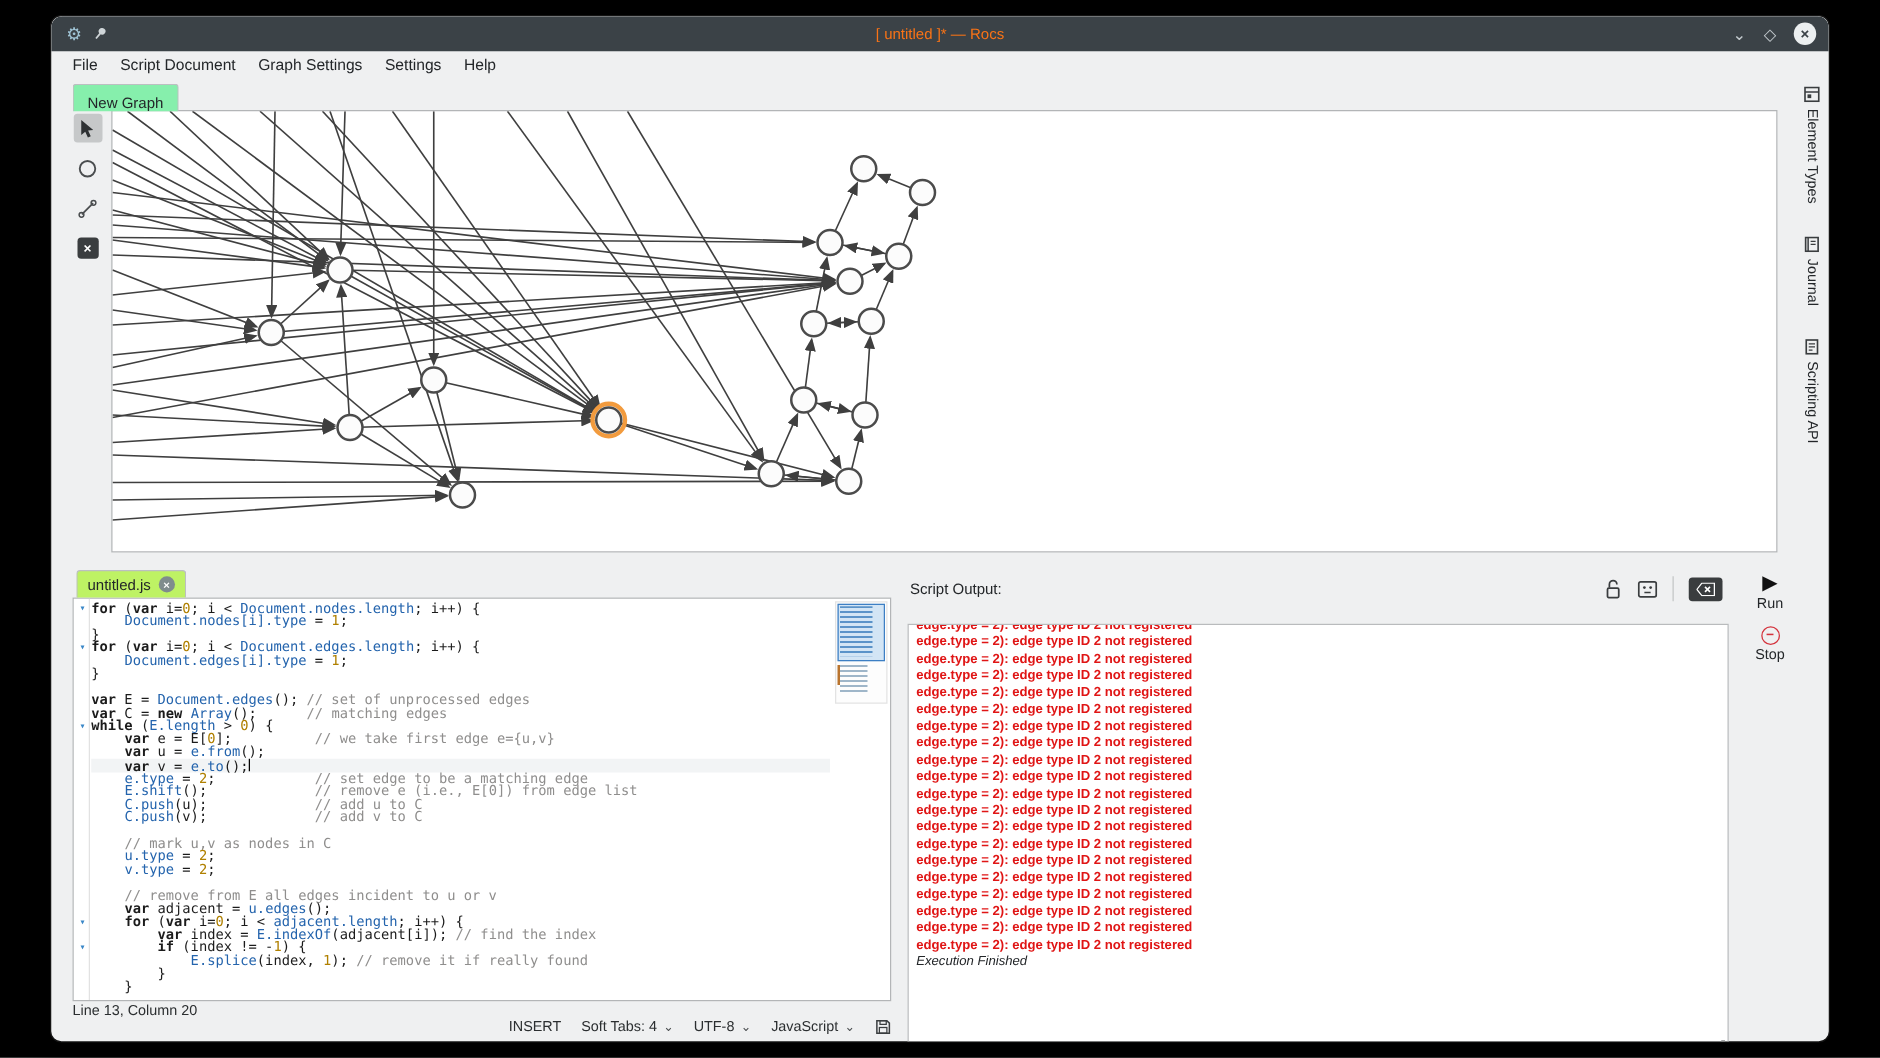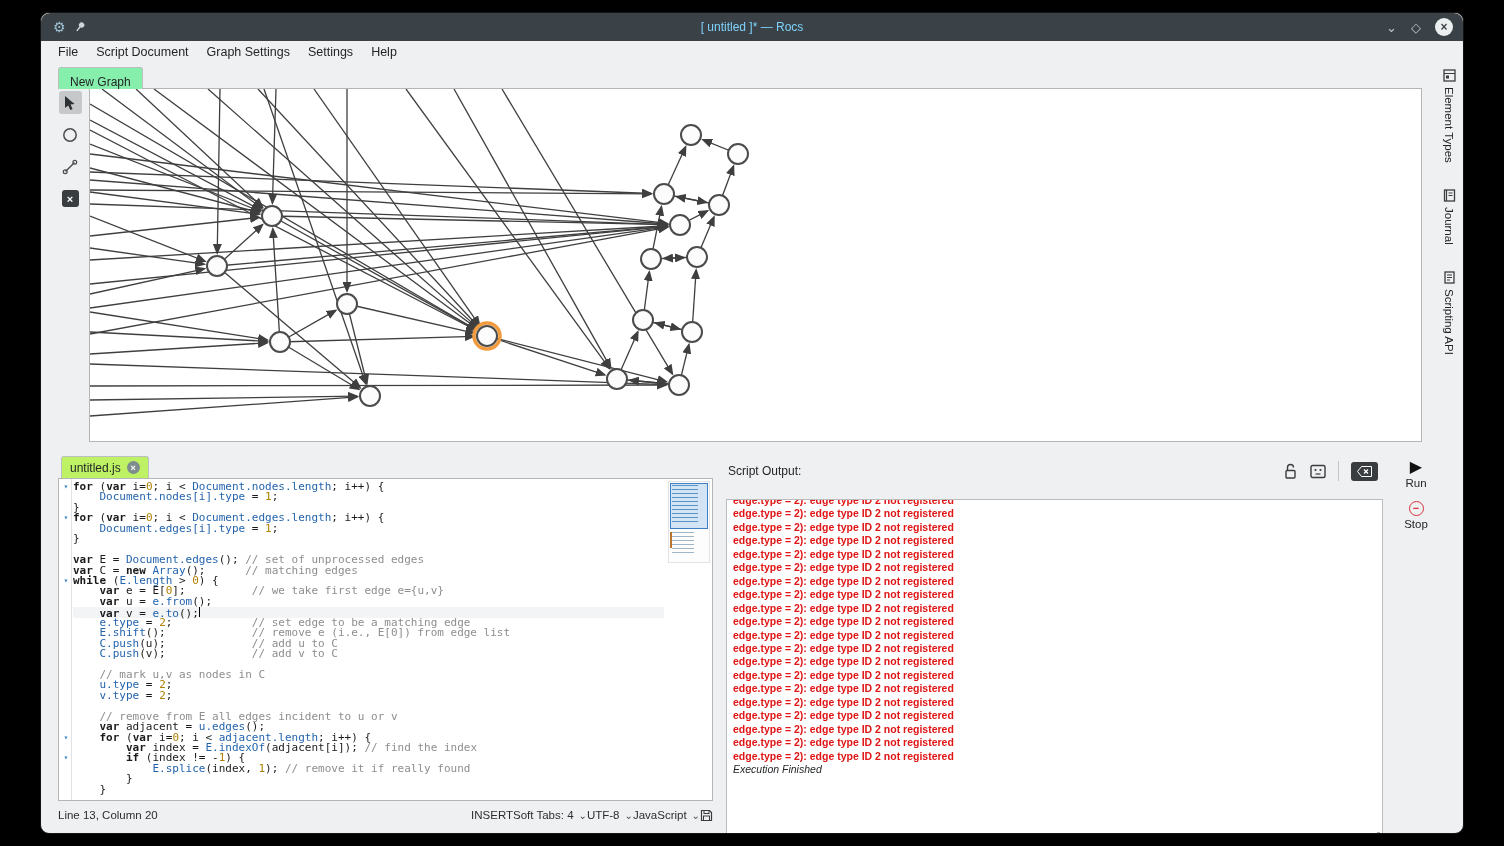--- a/index.html
+++ b/index.html
@@ -6,21 +6,21 @@
     font-family:"Liberation Sans",sans-serif;}
   *{box-sizing:border-box;}
   .win{position:absolute;left:40px;top:12px;width:1424px;height:822px;background:#eff0f1;
     border-radius:9px;border:1px solid #141414;box-shadow:0 6px 28px rgba(0,0,0,.7);overflow:hidden;}
   
   .titlebar{position:absolute;left:0;top:0;right:0;height:28px;background:#3b4247;
     border-radius:9px 9px 0 0;color:#d8dcde;font-size:12px;}
   .tb-left{position:absolute;left:12px;top:0;height:28px;display:flex;align-items:center;gap:8px;}
   .appicon{font-size:14px;color:#9fc3d4;line-height:1;}
   .tb-title{position:absolute;left:0;right:0;top:0;height:28px;display:flex;align-items:center;
-    justify-content:center;color:#7dd3fc;}
+    justify-content:center;color:#f97316;}
   .tb-right{position:absolute;right:10px;top:0;height:28px;display:flex;align-items:center;gap:14px;color:#c2c9cd;}
   .tb-btn{font-size:13px;line-height:1;cursor:default;}
   .closebtn{width:18px;height:18px;border-radius:50%;background:#eceff0;color:#3b4247;display:flex;
     align-items:center;justify-content:center;font-size:12px;font-weight:bold;}
   
   .menubar{position:absolute;left:0;top:28px;right:0;height:23px;display:flex;align-items:flex-end;
     padding-left:8px;font-size:12.5px;color:#232629;}
   .menu-item{padding:0 9px;line-height:23px;}
   
   .gtab{position:absolute;left:17px;top:54px;height:22px;padding:0 11px;background:#86efac;
@@ -61,22 +61,22 @@
   .sc{color:#8f8e8d;}
   .caret{display:inline-block;width:1px;height:10px;background:#000;vertical-align:text-top;}
   .minimap{position:absolute;right:2px;top:2px;width:42px;height:82px;background:#fdfdfd;border:1px solid #e3e3e3;}
   .mm-view{position:absolute;left:1px;right:1px;top:1px;height:46px;background:#d3e5f5;border:1px solid #3d7fc4;}
   .mm-lines{position:absolute;left:3px;top:3px;width:26px;height:40px;
     background:repeating-linear-gradient(#5b93c9 0 1.5px,transparent 1.5px 4px);}
   .mm-lines2{position:absolute;left:3px;top:50px;width:22px;height:22px;
     background:repeating-linear-gradient(#9fb6c9 0 1.5px,transparent 1.5px 4px);}
   .mm-orange{position:absolute;left:1px;top:50px;width:2px;height:16px;background:#b9742e;}
   .statusbar{position:absolute;left:0;bottom:0;right:0;height:24px;font-size:11.5px;color:#2b2e30;
-    display:flex;align-items:center;}
-  .sb-right{margin-left:auto;display:flex;align-items:center;}
+    display:flex;align-items:flex-start;flex-direction:column;}
+  .sb-right{margin-left:auto;display:flex;align-items:center;gap:16px;}
   .sb-item{display:flex;align-items:center;gap:5px;}
   .chev{font-size:10px;color:#4a4d4f;}
   
   .outpane{position:absolute;left:685px;top:443px;width:700px;height:371px;padding-left:13px;}
   .outheader{position:absolute;left:2px;top:8px;font-size:12px;color:#232629;}
   .outicons{position:absolute;right:48px;top:5px;display:flex;align-items:center;gap:12px;}
   .osep{width:1px;height:20px;background:#c3c5c6;}
   .clearbtn{width:27px;height:19px;background:#3a3d3f;border-radius:3px;display:flex;align-items:center;justify-content:center;}
   .outbox{position:absolute;left:0;top:43px;width:657px;height:376px;background:#fff;border:1px solid #b9bbbd;
     overflow:hidden;padding:0 6px;}

